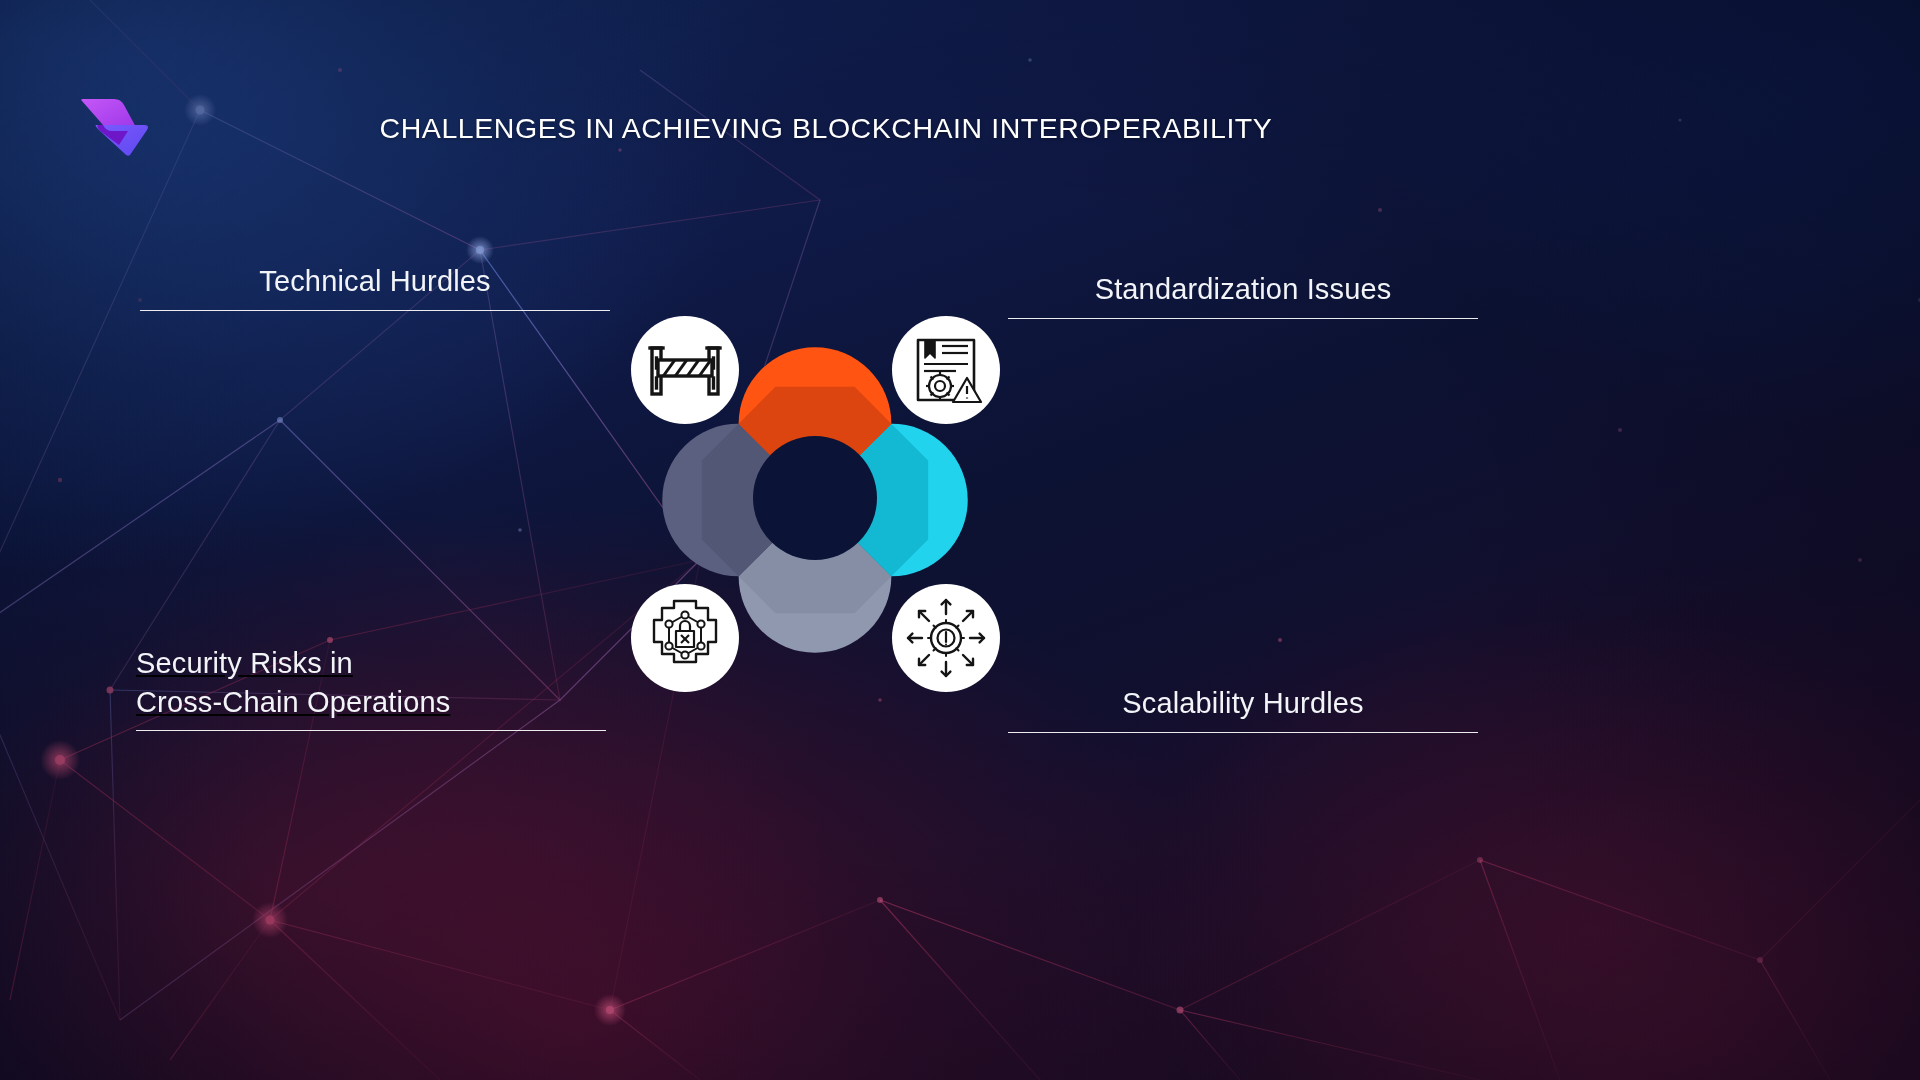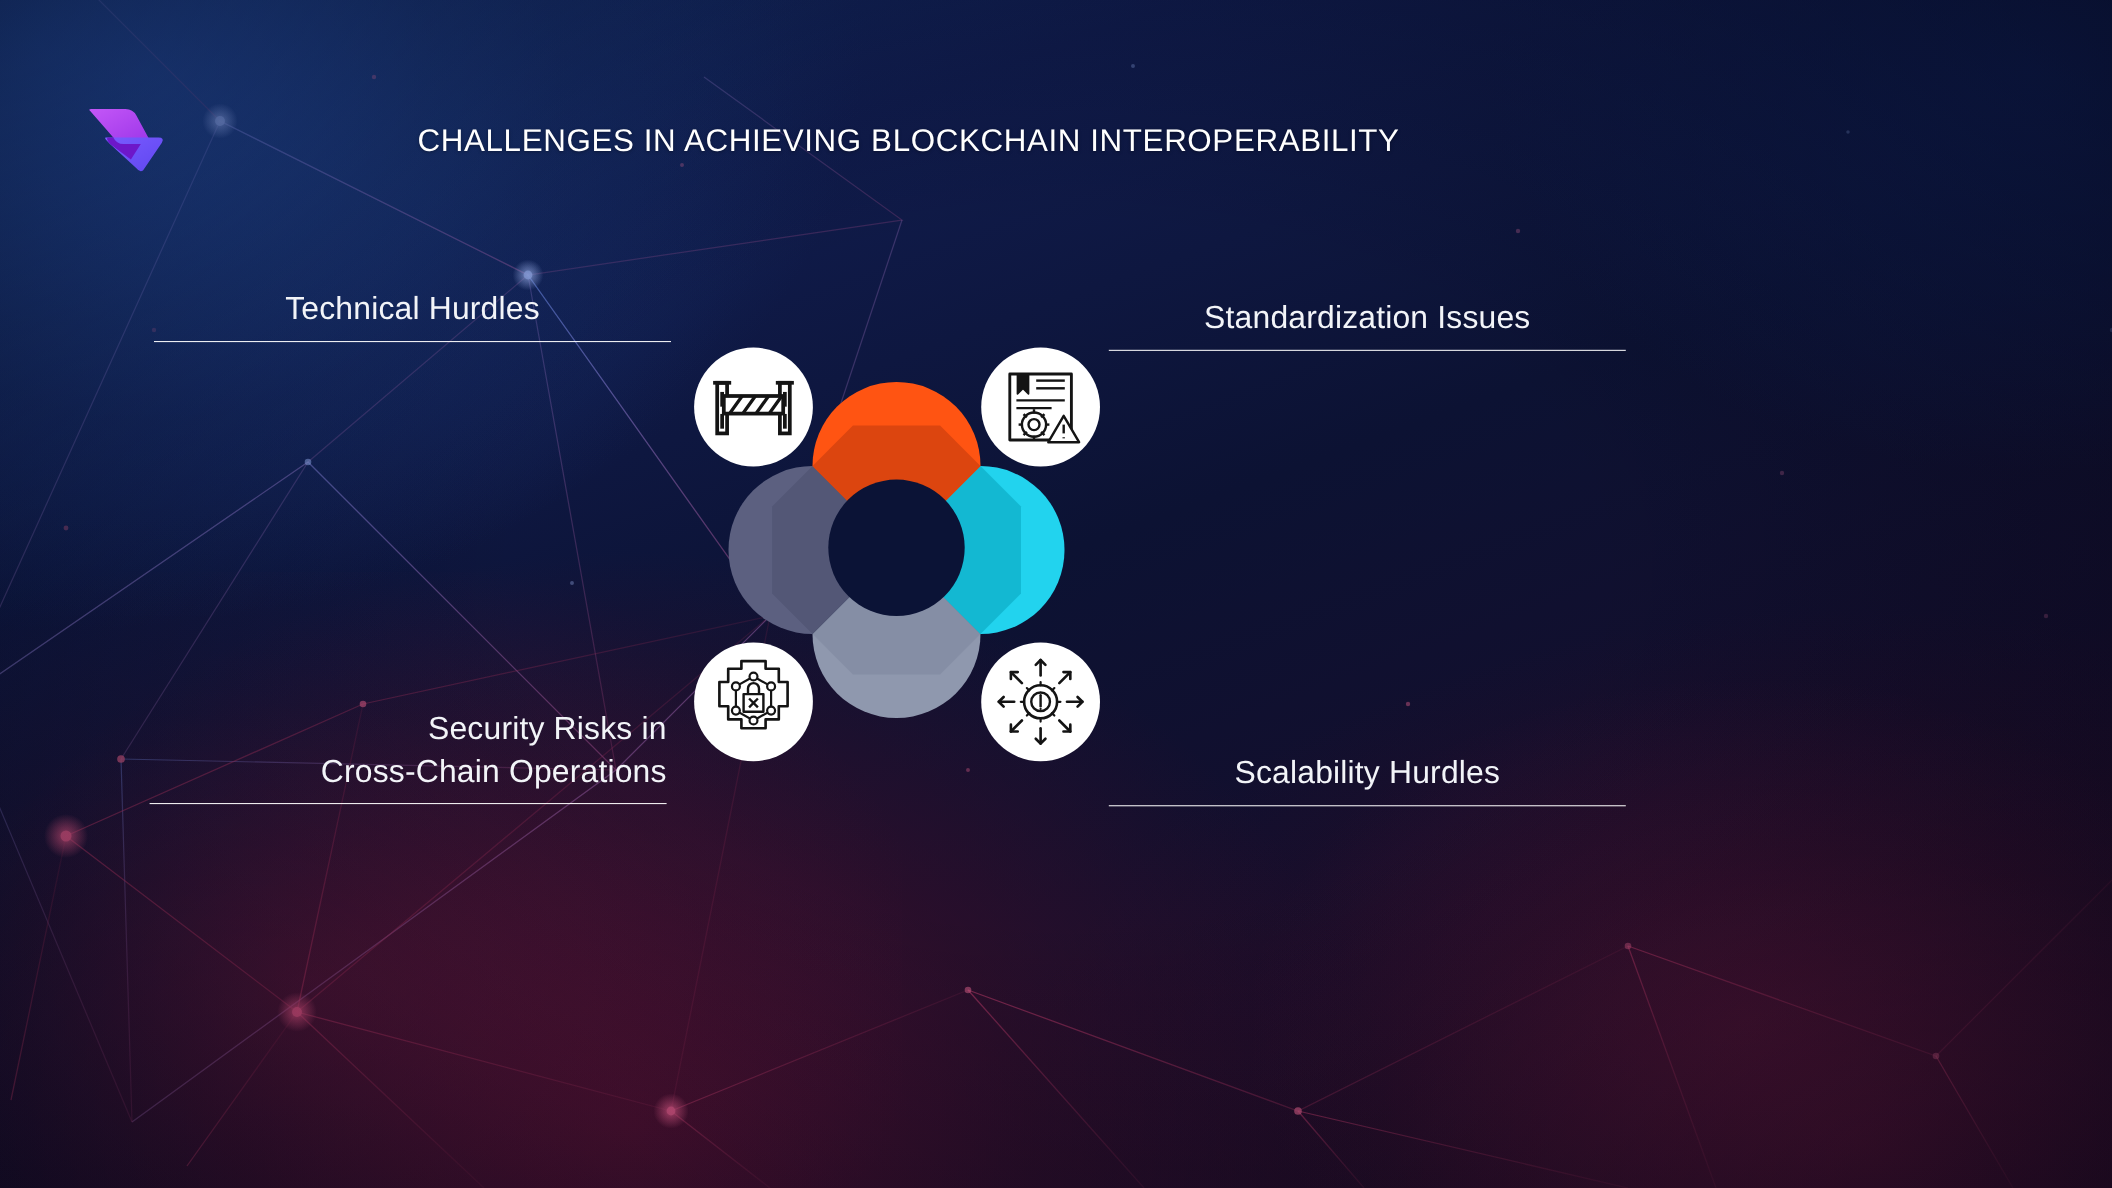--- a/index.html
+++ b/index.html
@@ -65,21 +65,21 @@
     letter-spacing:0.15px;
     white-space:pre-line;
   }
   .label-rule {
     height:1px;
     background:rgba(255,255,255,0.92);
     margin-top:9px;
   }
   #label-tl { left:140px; top:262px; width:470px; text-align:center; }
   #label-tr { left:1008px; top:258px; width:470px; text-align:center;margin-top:12px; }
-  #label-bl { left:136px; top:644px; width:470px; text-align:right; }
+  #label-bl { left:136px; top:644px; width:470px; text-align:left;text-decoration:underline; }
   #label-br { left:1008px; top:684px; width:470px; text-align:center; }
 
   
   #graphic { position:absolute; left:600px; top:290px; width:430px; height:420px; }
   #graphic svg { display:block; }
 </style>
 </head>
 <body>
 
 <div id="stage">

